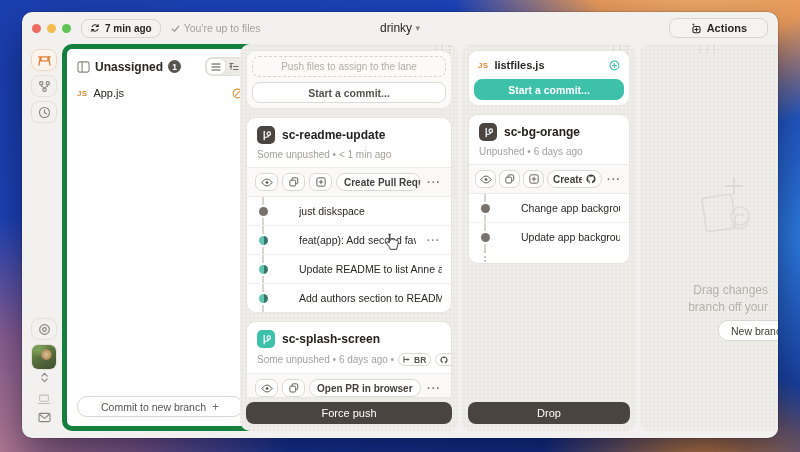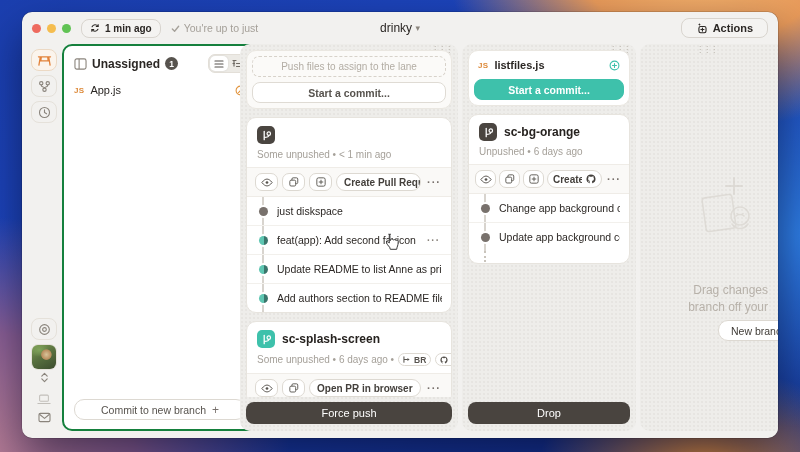--- a/index.html
+++ b/index.html
@@ -24,37 +24,37 @@
 
   
   .titlebar { position:absolute; left:0; top:0; right:0; height:32px; display:flex; align-items:center; padding:0 10px; gap:10px; }
   .traffic { display:flex; gap:6px; align-items:center; }
   .tl { width:9px; height:9px; border-radius:50%; }
   .tl.red{background:#ee6a5e;} .tl.yellow{background:#f5bd4f;} .tl.green{background:#61c354;}
   .sync-btn { display:flex; align-items:center; gap:5px; border:1px solid #d8d4ce; border-radius:8px; padding:3px 8px; font-size:10px; font-weight:700; color:#2b2724; background:#f4f3f1; }
   .uptodate { display:flex; align-items:center; gap:4px; font-size:10.5px; color:#a5a099; }
   .title-center { position:absolute; left:0; right:0; text-align:center; font-size:12px; font-weight:400; color:#2b2724; pointer-events:none; }
   .title-center .chev { color:#8a847c; font-size:9px; vertical-align:1px; }
-  .actions-btn { margin-left:auto; display:flex; align-items:center; gap:5px; border:1px solid #d8d4ce; border-radius:8px; padding:3px 14px; font-size:11px; font-weight:700; color:#2b2724; background:#f4f3f1; }
+  .actions-btn { margin-left:auto; display:flex; align-items:center; gap:5px; border:1px solid #d8d4ce; border-radius:8px; padding:3px 20px; font-size:11px; font-weight:700; color:#2b2724; background:#f4f3f1; }
 
   
   .rail { position:absolute; left:4px; top:34px; width:34px; bottom:6px; }
   .rail-btn { position:absolute; left:5px; width:26px; height:22px; border:1px solid #e5e1da; border-radius:8px; display:flex; align-items:center; justify-content:center; background:#f2f1ef; color:#8a847c; }
   .rail-btn.active { background:#fbf4ec; border-color:#ecd9c4; color:#e2823a; }
   .rail-plain { position:absolute; left:5px; width:26px; display:flex; justify-content:center; color:#8a847c; }
 
   
   .panel { position:absolute; top:32px; bottom:7px; }
   .lane-bg { background:#eeedea; border-radius:10px;
     background-image:radial-gradient(circle, rgba(110,100,90,.06) 1px, transparent 1.2px);
     background-size:4px 4px; }
   .drag-dots { position:absolute; top:1px; right:6px; color:#b9b3aa; font-size:8px; letter-spacing:-1px; line-height:10px; }
 
   
-  .unassigned { left:40px; width:196px; background:#fff; border:2px solid #15803d; border-radius:10px; }
+  .unassigned { left:40px; width:196px; background:#fff; border:5px solid #15803d; border-radius:10px; }
   .ua-header { display:flex; align-items:center; gap:5px; padding:8px 8px 6px 10px; }
   .ua-title { font-size:12px; font-weight:700; color:#2b2724; }
   .ua-badge { width:13px; height:13px; border-radius:50%; background:#57534e; color:#fff; font-size:8.5px; font-weight:700; display:flex; align-items:center; justify-content:center; }
   .seg { margin-left:auto; display:flex; background:#eceae5; border:1px solid #e3dfd8; border-radius:7px; padding:1px; }
   .seg-cell { width:18px; height:15px; border-radius:5px; display:flex; align-items:center; justify-content:center; color:#6f6a63; }
   .seg-cell.active { background:#fff; box-shadow:0 0 2px rgba(0,0,0,.12); }
   .file-row { display:flex; align-items:center; gap:6px; padding:5px 10px; font-size:11px; color:#2b2724; }
   .js-badge { font-size:8px; font-weight:700; color:#dd8a3a; letter-spacing:.3px; }
   .status-ic { margin-left:auto; }
   .ua-footer { position:absolute; left:10px; right:10px; bottom:9px; }
@@ -85,21 +85,21 @@
   .kebab.sm { margin-left:auto; font-size:10px; color:#8a847c; }
 
   .commits { position:relative; }
   .commits::before { content:""; position:absolute; left:15px; top:0; bottom:0; width:2px; background:#d8d4ce; }
   .commits.tail::after { content:""; position:absolute; left:15px; bottom:-11px; height:11px; border-left:2px dotted #c9c4bc; }
   .commit-row { position:relative; display:flex; align-items:center; gap:9px; padding:8px 9px 8px 12px; border-bottom:1px solid #f2f0ec; }
   .commit-row:last-child { border-bottom:none; }
   .cdot { width:9px; height:9px; border-radius:50%; flex:none; position:relative; z-index:1; box-shadow:0 0 0 2px #fff; }
   .cdot.local { background:#78716c; }
   .cdot.two { background:linear-gradient(90deg,#5fc6b2 50%,#3a756b 50%); }
-  .cmsg { font-size:10.5px; color:#2b2724; white-space:nowrap; overflow:hidden; flex:1; min-width:0; }
+  .cmsg { font-size:10.5px; color:#2b2724; white-space:nowrap; overflow:hidden; flex:1; min-width:0;margin-left:22px; }
 
   
   .lane-mid { left:218px; width:218px; }
   .lane-right { left:440px; width:174px; }
   .lane-empty { left:618px; right:-8px; border-radius:10px; overflow:hidden; }
   .empty-hint { position:absolute; right:18px; top:238px; text-align:right; font-size:12px; color:#b7b1a9; line-height:17px; }
   .new-branch-btn { position:absolute; right:-14px; top:276px; height:21px; padding:0 12px; border:1px solid #ddd9d2; border-radius:10px; background:#fff; font-size:10.5px; color:#3f3b36; display:flex; align-items:center; }
   .illus { position:absolute; right:24px; top:130px; opacity:.55; }
 
   svg { display:block; }
@@ -114,27 +114,27 @@
     <div class="traffic">
       <span class="tl red"></span>
       <span class="tl yellow"></span>
       <span class="tl green"></span>
     </div>
     <div class="sync-btn">
       <svg width="10" height="10" viewBox="0 0 12 12">
           <path d="M2.5 4.5A4 4 0 0 1 9.5 4M9.5 7.5A4 4 0 0 1 2.5 8" fill="none" stroke="#2b2724" stroke-width="1.3" stroke-linecap="round"></path>
           <path d="M9.8 1.4v2.8H7M2.2 10.6V7.8H5" fill="none" stroke="#2b2724" stroke-width="1.3" stroke-linejoin="round"></path>
         </svg>
-      <span>1 min ago</span>
+      <span>7 min ago</span>
     </div>
     <div class="uptodate">
       <svg width="9" height="9" viewBox="0 0 10 10">
           <path d="M1.5 5.5l2.5 2.5L8.5 2.5" fill="none" stroke="#a5a099" stroke-width="1.5" stroke-linecap="round" stroke-linejoin="round"></path>
         </svg>
-      <span>You're up to just</span>
+      <span>You're up to files</span>
     </div>
     <div class="title-center">
       <span>drinky</span>
       <span class="chev">▾</span>
     </div>
     <div class="actions-btn">
       <svg width="12" height="12" viewBox="0 0 14 14">
           <path d="M4 1.2l.5 1.3L5.8 3l-1.3.5L4 4.8 3.5 3.5 2.2 3l1.3-.5z" fill="#2b2724"></path>
           <rect x="3.4" y="5.2" width="8.3" height="7.3" rx="2" fill="none" stroke="#2b2724" stroke-width="1.3"></rect>
           <path d="M7.5 7v3.6M5.7 8.8h3.6" stroke="#2b2724" stroke-width="1.3" stroke-linecap="round"></path>
@@ -251,20 +251,21 @@
       <div class="branch-card">
         <div class="bc-head">
           <div class="bc-title-row">
             <span class="bc-badge dark">
               <svg width="11" height="11" viewBox="0 0 12 12">
                   <path d="M3.5 1.5v9" stroke="#fff" stroke-width="1.4" stroke-linecap="round"></path>
                   <circle cx="8.5" cy="4" r="1.9" fill="none" stroke="#fff" stroke-width="1.3"></circle>
                   <path d="M3.5 8c3 0 5-.8 5-2" fill="none" stroke="#fff" stroke-width="1.3"></path>
                 </svg>
             </span>
+            <span class="bc-name">sc-readme-update</span>
           </div>
           <div class="bc-meta">
             <span>Some unpushed  •  &lt; 1 min ago</span>
           </div>
         </div>
         <div class="bc-actions">
           <span class="icon-btn">
             <svg width="12" height="9" viewBox="0 0 14 10">
                 <path d="M1 5c2.2-2.8 4.2-4 6-4s3.8 1.2 6 4c-2.2 2.8-4.2 4-6 4S3.2 7.8 1 5z" fill="none" stroke="#57534e" stroke-width="1.1"></path>
                 <circle cx="7" cy="5" r="1.6" fill="#57534e"></circle>

